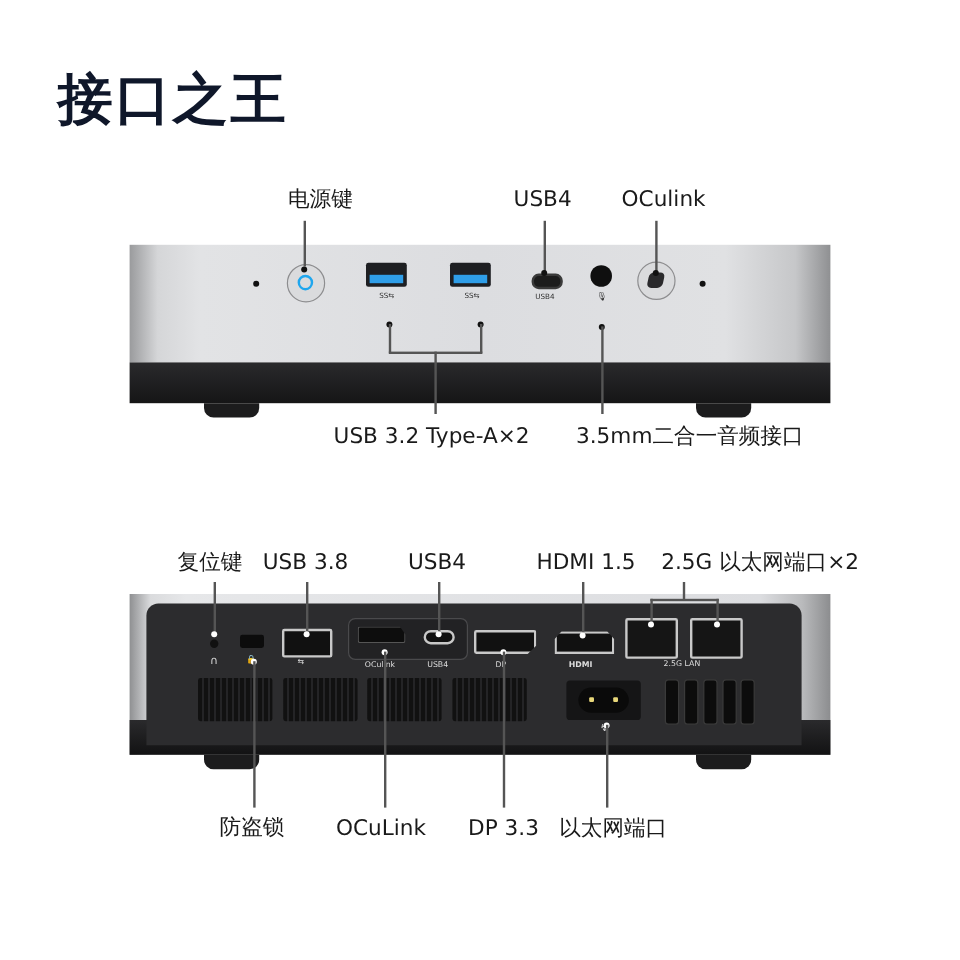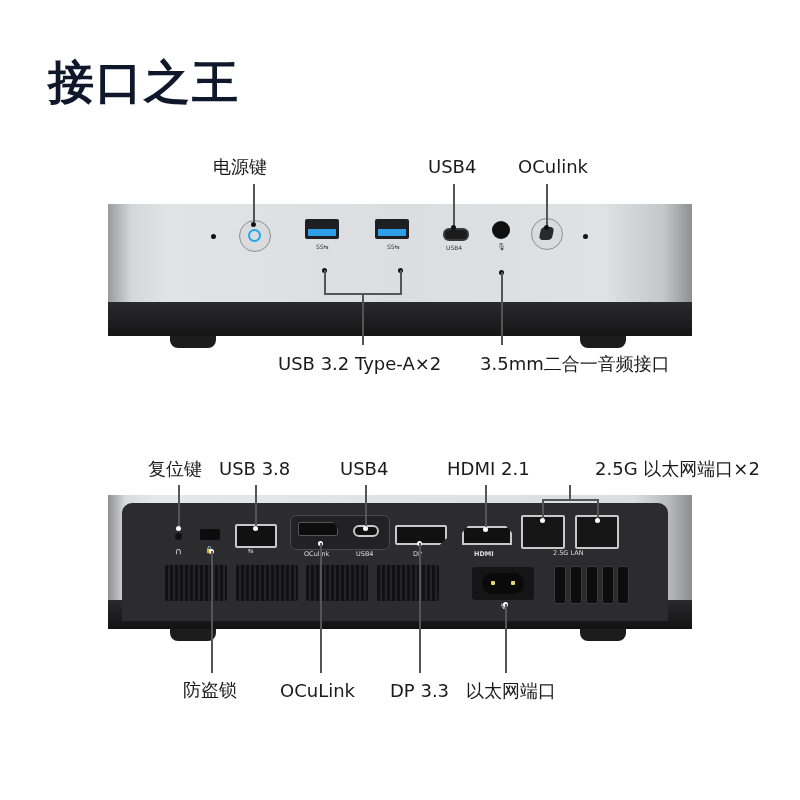--- a/index.html
+++ b/index.html
@@ -43,21 +43,21 @@
   .ac-in{position:absolute;left:10px;top:6px;width:42px;height:21px;background:#0a0a0a;border-radius:11px;}
   .ac-pin{position:absolute;top:14px;width:4px;height:4px;background:#e8d77a;border-radius:1px;}
   .grill{position:absolute;top:566px;width:10px;height:36px;background:#0c0c0c;border-radius:3px;border:1px solid #3a3a3a;}
 </style>
 </head>
 <body>
 
 <div class="abs title">接口之王</div>
 
 <div>
-  <div class="lbl" style="left:213px;top:156px;">电源键</div>
+  <div class="lbl" style="left:240px;top:156px;">电源键</div>
   <div class="lbl" style="left:428px;top:156px;">USB4</div>
   <div class="lbl" style="left:518px;top:156px;">OCulink</div>
 
   <div class="abs front-body"></div>
   <div class="abs front-base"></div>
   <div class="foot" style="left:170px;top:336px;"></div>
   <div class="foot" style="left:580px;top:336px;"></div>
 
   <div class="dot" style="left:211px;top:234px;"></div>
   <div class="dot" style="left:583px;top:234px;"></div>
@@ -101,22 +101,22 @@
   <div class="vline" style="left:501px;top:272px;height:73px;"></div>
 
   <div class="lbl" style="left:278px;top:353px;">USB 3.2 Type-A×2</div>
   <div class="lbl" style="left:480px;top:353px;">3.5mm二合一音频接口</div>
 </div>
 
 <div>
   <div class="lbl" style="left:148px;top:458px;">复位键</div>
   <div class="lbl" style="left:219px;top:458px;">USB 3.8</div>
   <div class="lbl" style="left:340px;top:458px;">USB4</div>
-  <div class="lbl" style="left:447px;top:458px;">HDMI 2.1</div>
-  <div class="lbl" style="left:551px;top:458px;margin-left:44px;">2.5G 以太网端口×2</div>
+  <div class="lbl" style="left:447px;top:458px;">HDMI 1.5</div>
+  <div class="lbl" style="left:551px;top:458px;">2.5G 以太网端口×2</div>
 
   <div class="abs rear-outer"></div>
   <div class="abs rear-base"></div>
   <div class="abs rear-panel"></div>
   <div class="foot" style="left:170px;top:629px;"></div>
   <div class="foot" style="left:580px;top:629px;"></div>
 
   <div class="abs reset"></div>
   <div class="port-light" style="left:175px;top:546px;font-size:9px;">∩</div>
   <div class="abs lock-slot"></div>

